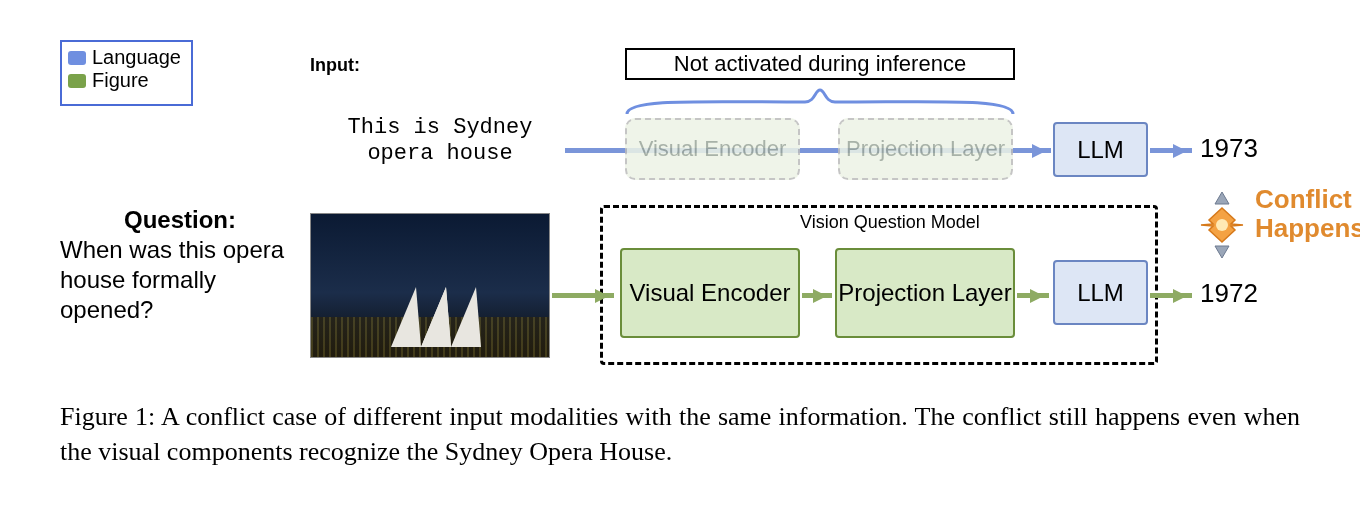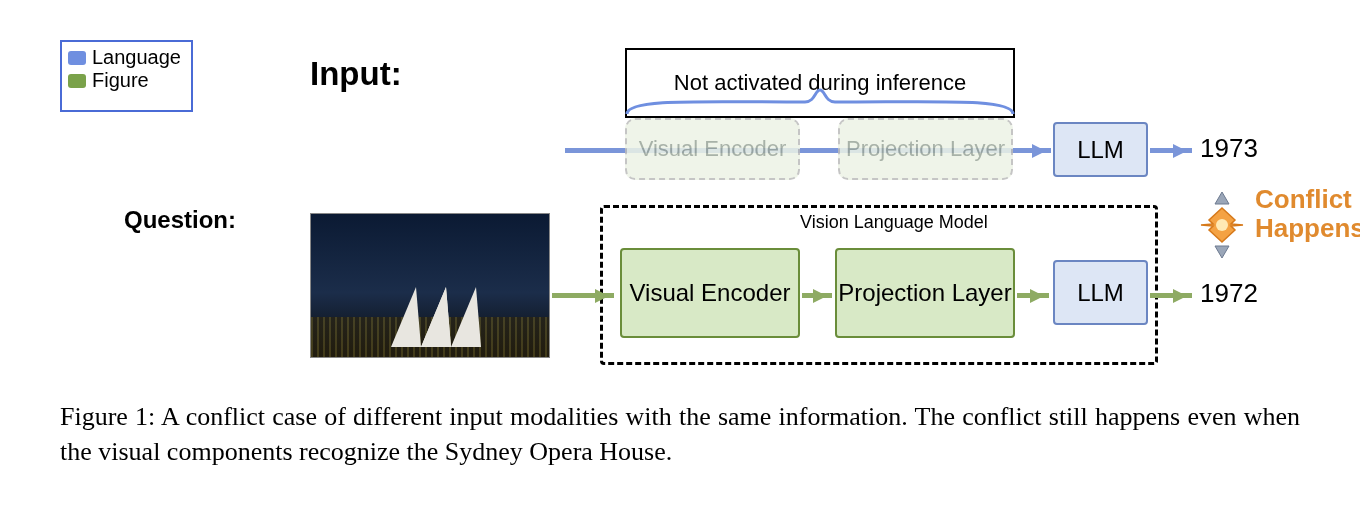--- a/index.html
+++ b/index.html
@@ -11,41 +11,41 @@
     background: #fff;
     position: relative;
   }
   .canvas { position: relative; width: 100%; height: 100%; }
 
   .legend {
     position: absolute;
     top: 10px; left: 0;
     border: 2px solid #4a6bd6;
     background: #fff;
-    padding: 4px 10px 18px 6px;
+    padding: 4px 10px 12px 6px;
     font-size: 20px;
   }
   .legend-row { display: flex; align-items: center; gap: 6px; }
   .swatch { width: 18px; height: 14px; border-radius: 3px; }
   .sw-lang { background: #6f8fe0; }
   .sw-vis  { background: #7aa24a; }
 
   .question-block {
     position: absolute;
     top: 175px; left: 0;
     width: 240px;
     font-size: 24px;
     line-height: 1.25;
   }
   .question-heading { font-weight: bold; text-align: center; }
 
   .input-label {
     position: absolute;
     top: 25px; left: 250px;
-    font-size: 33px; font-weight: bold;
+    font-size: 18px; font-weight: bold;
   }
 
   .text-input {
     position: absolute;
     top: 85px; left: 250px;
     width: 260px;
     font-family: "Courier New", monospace;
     font-size: 22px;
     text-align: center;
     line-height: 1.2;
@@ -78,21 +78,21 @@
   }
 
   .not-activated-box {
     position: absolute;
     top: 18px; left: 565px;
     width: 390px;
     border: 2px solid #000;
     background: #fff;
     text-align: center;
     font-size: 22px;
-    padding: 20px 6px;
+    padding: 1px 6px;
   }
 
   .brace {
     position: absolute;
     top: 58px; left: 565px;
     width: 390px; height: 28px;
     color: #6f8fe0;
   }
 
   .ghost-box {
@@ -206,23 +206,25 @@
       <span>Language</span>
     </div>
     <div class="legend-row">
       <span class="swatch sw-vis"></span>
       <span>Figure</span>
     </div>
   </div>
 
   <div class="input-label">Input:</div>
 
+  <div class="text-input">This is Sydney opera house</div>
 
   <div class="question-block">
     <div class="question-heading">Question:</div>
+    <div>When was this opera house formally opened?</div>
   </div>
 
   <div class="photo"></div>
 
   <div class="not-activated-box">Not activated during inference</div>
 
   <svg class="brace" viewBox="0 0 390 28" preserveAspectRatio="none">
     <path d="M2 26 C 2 10, 80 14, 180 14 C 190 14, 190 2, 195 2 C 200 2, 200 14, 210 14 C 310 14, 388 10, 388 26" fill="none" stroke="#6f8fe0" stroke-width="3"></path>
   </svg>
 
@@ -235,21 +237,21 @@
     <span>Projection Layer</span>
   </div>
 
   <div class="solid-box blue-box llm1">
     <span>LLM</span>
   </div>
   <div class="arrow lang a-lang-out"></div>
   <div class="out-year y1">1973</div>
 
   <div class="vlm-dashed"></div>
-  <div class="vlm-label">Vision Language Model</div>
+  <div class="vlm-label">Vision Question Model</div>
 
   <div class="arrow vis a-vis-in"></div>
   <div class="solid-box green-box ve-box">
     <span>Visual Encoder</span>
   </div>
   <div class="arrow vis a-vis-mid1"></div>
   <div class="solid-box green-box pl-box">
     <span>Projection Layer</span>
   </div>
   <div class="arrow vis a-vis-mid2"></div>

